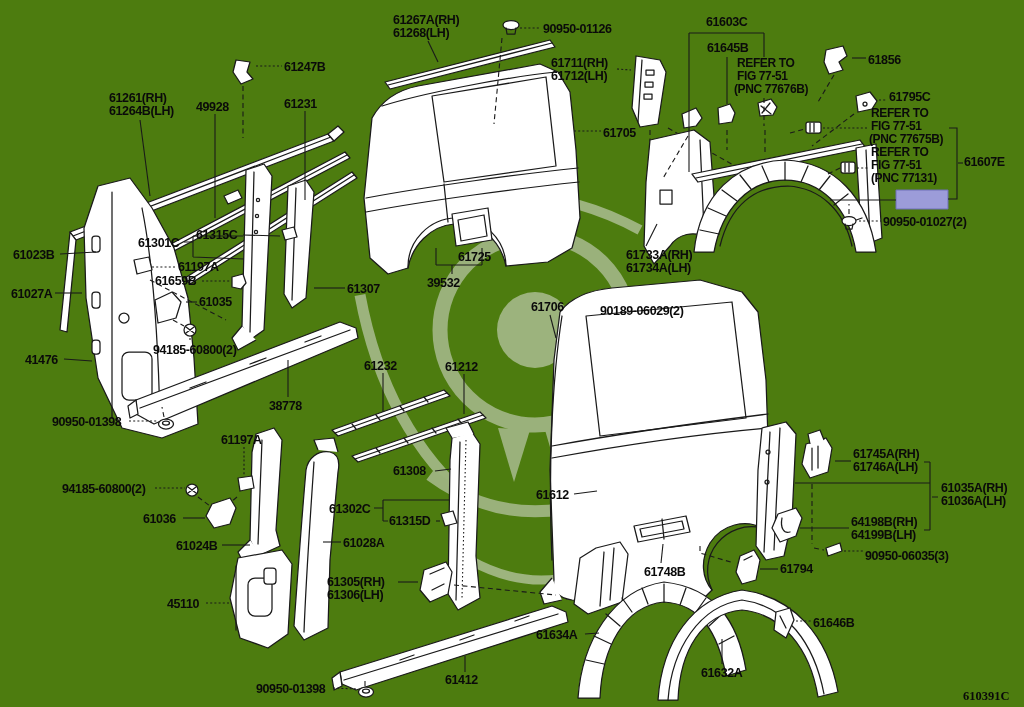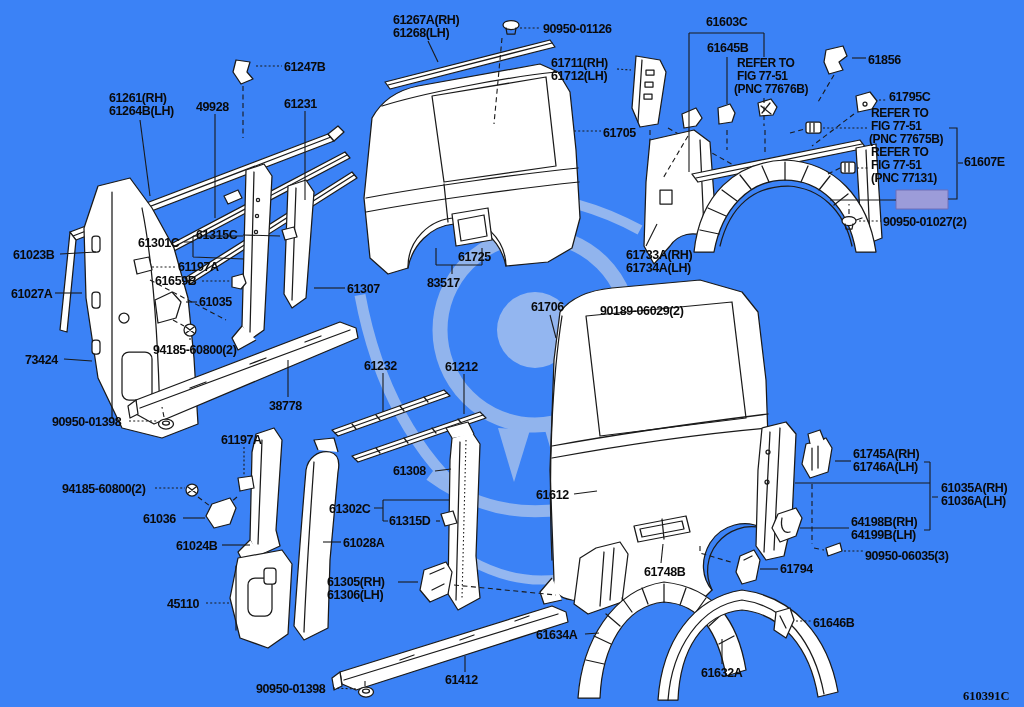--- a/index.html
+++ b/index.html
@@ -1,16 +1,16 @@
 <!DOCTYPE html>
 <html><head>
 <meta charset="utf-8">
 <style>
   html,body{margin:0;padding:0;background:#fff;}
-  #stage{position:relative;width:1024px;height:707px;background:#3b82f6;overflow:hidden;
+  #stage{position:relative;width:1024px;height:707px;background:#4d7c0f;overflow:hidden;
          font-family:"Liberation Sans",sans-serif;}
   #art{position:absolute;left:0;top:0;z-index:1;}
   #labels{position:absolute;left:0;top:0;width:1024px;height:707px;z-index:2;pointer-events:none;}
   .lbl{position:absolute;font:700 13px/1 "Liberation Sans",sans-serif;color:#0a0a0a;
        letter-spacing:-0.4px;white-space:nowrap;transform:scaleX(.96);transform-origin:0 0;}
   .sm{font-size:12.5px;}
   .serif{font-family:"Liberation Serif",serif;font-weight:700;letter-spacing:0;font-size:13px;}
   svg path, svg line, svg rect, svg circle, svg ellipse, svg polyline{vector-effect:non-scaling-stroke;}
   .ln{fill:none;stroke:#1a1a1a;stroke-width:1.25;stroke-linejoin:round;stroke-linecap:round;}
   .fw{fill:#ffffff;stroke:#1a1a1a;stroke-width:1.25;stroke-linejoin:round;}
@@ -417,22 +417,22 @@
   <div class="lbl" style="left:138px;top:236px">61301C</div>
   <div class="lbl" style="left:196px;top:228px">61315C</div>
   <div class="lbl" style="left:178px;top:260px">61197A</div>
   <div class="lbl" style="left:155px;top:274px">61659B</div>
   <div class="lbl" style="left:199px;top:295px">61035</div>
   <div class="lbl" style="left:11px;top:287px">61027A</div>
   <div class="lbl" style="left:347px;top:282px">61307</div>
   <div class="lbl" style="left:626px;top:248px">61733A(RH)</div>
   <div class="lbl" style="left:626px;top:261px">61734A(LH)</div>
   <div class="lbl" style="left:458px;top:250px">61725</div>
-  <div class="lbl" style="left:427px;top:276px">83517</div>
-  <div class="lbl" style="left:25px;top:353px">73424</div>
+  <div class="lbl" style="left:427px;top:276px">39532</div>
+  <div class="lbl" style="left:25px;top:353px">41476</div>
   <div class="lbl" style="left:153px;top:343px">94185-60800(2)</div>
   <div class="lbl" style="left:531px;top:300px">61706</div>
   <div class="lbl" style="left:600px;top:304px">90189-06029(2)</div>
   <div class="lbl" style="left:364px;top:359px">61232</div>
   <div class="lbl" style="left:445px;top:360px">61212</div>
   <div class="lbl" style="left:269px;top:399px">38778</div>
   <div class="lbl" style="left:52px;top:415px">90950-01398</div>
   <div class="lbl" style="left:221px;top:433px">61197A</div>
   <div class="lbl" style="left:62px;top:482px">94185-60800(2)</div>
   <div class="lbl" style="left:143px;top:512px">61036</div>

